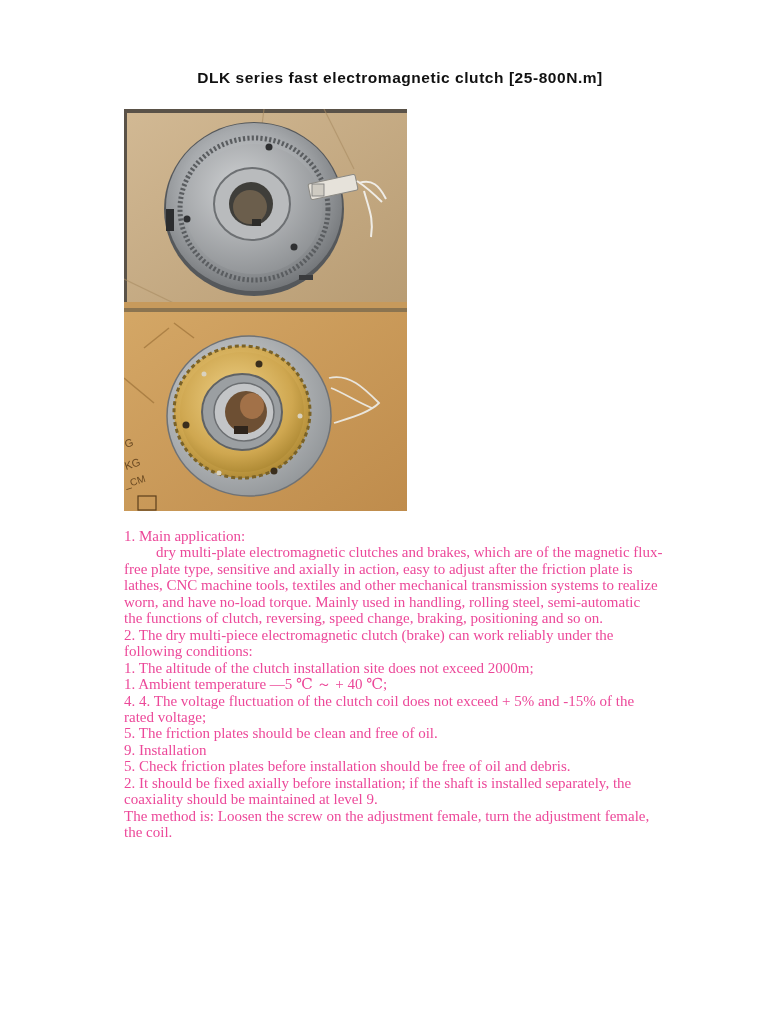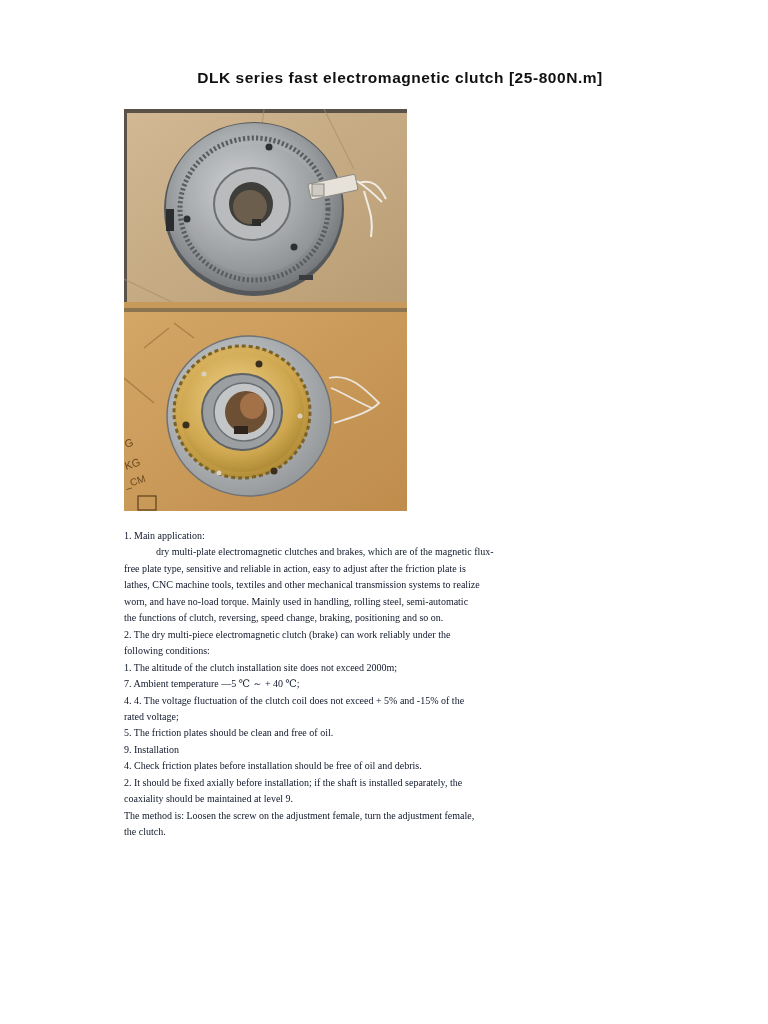--- a/index.html
+++ b/index.html
@@ -36,23 +36,23 @@
     }
     .photo svg { display: block; }
     .photo-top { top: 109px; height: 199px; }
     .photo-bottom { top: 308px; height: 203px; }
 
     .body-text {
       position: absolute;
       left: 124px;
       top: 528px;
       width: 560px;
-      font-size: 10px;
+      font-size: 15px;
       line-height: 16.45px;
-      color: #0f172a;
+      color: #ec4899;
     }
     .line {
       display: block;
       white-space: nowrap;
     }
     .indent { padding-left: 32px; }
   </style>
 </head>
 <body>
 
@@ -151,32 +151,32 @@
       <circle cx="176" cy="108" r="2.5" fill="#d9d2c0"></circle>
       <circle cx="95" cy="165" r="2.5" fill="#d9d2c0"></circle>
 
       <path d="M205 70 C225 65, 240 80, 255 95 C245 105, 225 110, 210 115 M207 80 C220 85, 235 95, 248 100" stroke="#e9e5dc" stroke-width="1.8" fill="none"></path>
     </svg>
   </div>
 
   <div class="body-text">
     <span class="line">1. Main application:</span>
     <span class="line indent">dry multi-plate electromagnetic clutches and brakes, which are of the magnetic flux-</span>
-    <span class="line">free plate type, sensitive and reliable in action, easy to adjust after the friction plate is</span>
+    <span class="line">free plate type, sensitive and axially in action, easy to adjust after the friction plate is</span>
     <span class="line">lathes, CNC machine tools, textiles and other mechanical transmission systems to realize</span>
     <span class="line">worn, and have no-load torque. Mainly used in handling, rolling steel, semi-automatic</span>
     <span class="line">the functions of clutch, reversing, speed change, braking, positioning and so on.</span>
     <span class="line">2. The dry multi-piece electromagnetic clutch (brake) can work reliably under the</span>
     <span class="line">following conditions:</span>
     <span class="line">1. The altitude of the clutch installation site does not exceed 2000m;</span>
-    <span class="line">7.   Ambient temperature —5 ℃ ～ + 40 ℃;</span>
+    <span class="line">1.   Ambient temperature —5 ℃ ～ + 40 ℃;</span>
     <span class="line">4. 4. The voltage fluctuation of the clutch coil does not exceed + 5% and -15% of the</span>
     <span class="line">rated voltage;</span>
     <span class="line">5. The friction plates should be clean and free of oil.</span>
     <span class="line">9. Installation</span>
-    <span class="line">4. Check friction plates before installation should be free of oil and debris.</span>
+    <span class="line">5. Check friction plates before installation should be free of oil and debris.</span>
     <span class="line">2. It should be fixed axially before installation; if the shaft is installed separately, the</span>
     <span class="line">coaxiality should be maintained at level 9.</span>
     <span class="line">The method is: Loosen the screw on the adjustment female, turn the adjustment female,</span>
-    <span class="line">the clutch.</span>
+    <span class="line">the coil.</span>
   </div>
 
 </div>
 
 </body></html>

